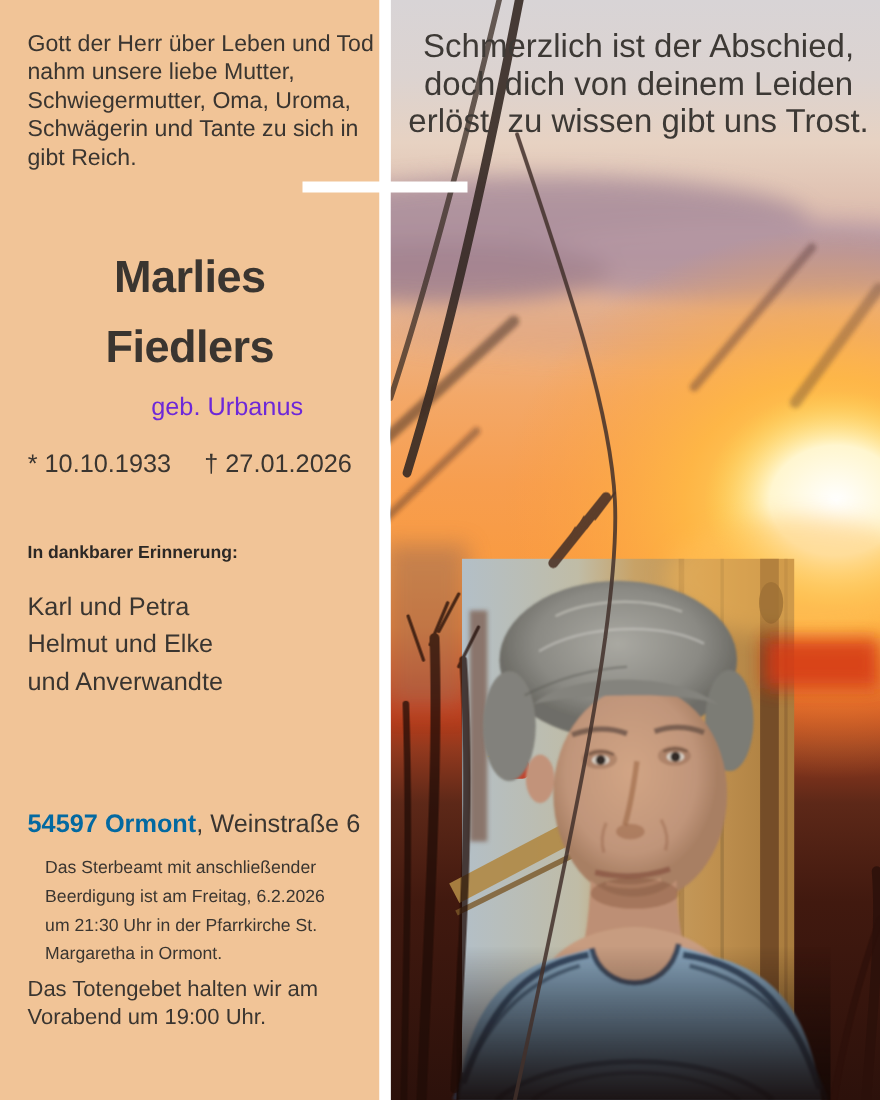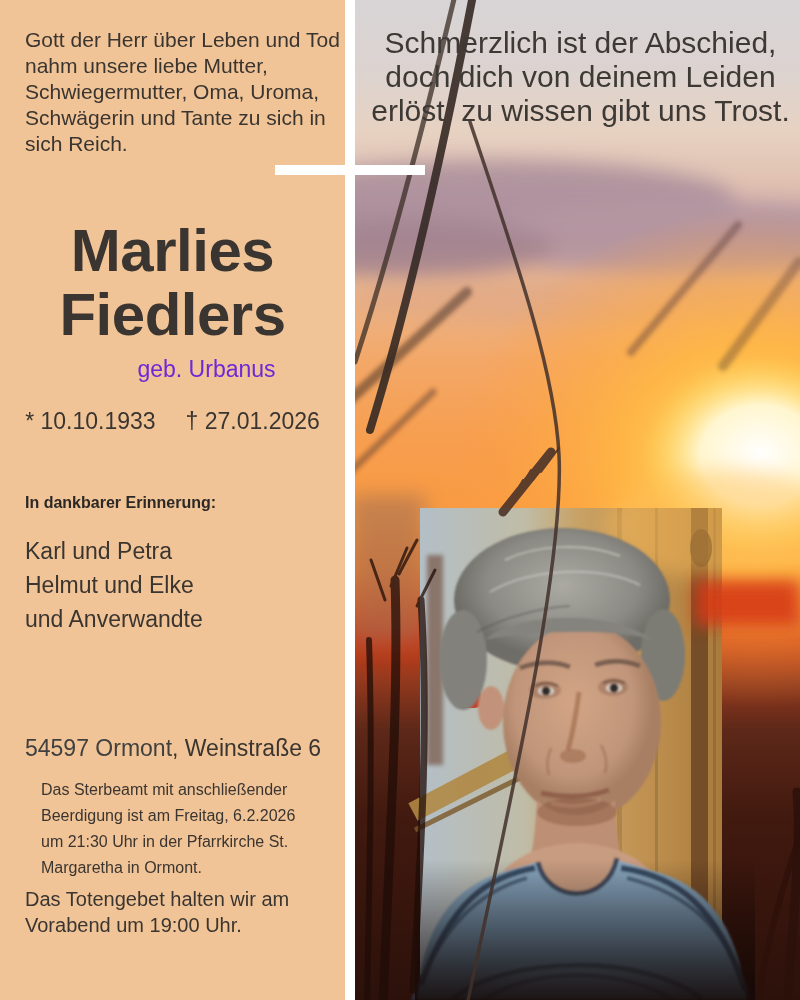--- a/index.html
+++ b/index.html
@@ -4,28 +4,28 @@
 <style>
   html,body{margin:0;padding:0;background:#ffffff;}
   .page{position:relative;width:800px;height:1000px;overflow:hidden;background:#ffffff;
         font-family:"Liberation Sans","DejaVu Sans",sans-serif;}
   
   .panel{position:absolute;left:0;top:0;width:345px;height:1000px;background:#f1c497;}
   .panel *{color:#3a3530;}
   .intro{position:absolute;left:25px;top:27px;width:300px;font-size:21px;line-height:26px;color:#3b3632;}
   .intro div{white-space:pre;}
   .name{position:absolute;left:0;top:219px;width:100%;text-align:center;
-        font-size:60px;line-height:64px;font-weight:700;color:#262220;letter-spacing:-0.5px;}
+        font-size:41px;line-height:64px;font-weight:700;color:#262220;letter-spacing:-0.5px;}
   .maiden{position:absolute;left:0;top:356px;width:100%;text-align:center;font-size:23px;color:#6d28d9;padding-left:34px;}
   .dates{position:absolute;left:0;top:396px;width:100%;display:flex;justify-content:center;gap:30px;
          font-size:23px;color:#2e2a27;margin-top:12px;}
   .remember{position:absolute;left:25px;top:494px;font-size:16px;font-weight:700;color:#2c2825;}
   .mourners{position:absolute;left:25px;top:534px;font-size:23px;line-height:34px;color:#38342f;}
   .address{position:absolute;left:25px;top:735px;font-size:23px;color:#34302c;}
-  .address b{font-weight:400;color:#404040;}
+  .address b{font-weight:700;color:#0369a1;}
   .service{position:absolute;left:41px;top:777px;font-size:16px;line-height:26px;color:#3b3733;}
   .service div,.vigil div{white-space:pre;}
   .vigil{position:absolute;left:25px;top:886px;font-size:20px;line-height:26px;color:#3b3733;}
   
   .gap{position:absolute;left:345px;top:0;width:10px;height:1000px;background:#ffffff;z-index:5;}
   .crossbar{position:absolute;left:275px;top:165px;width:150px;height:10px;background:#ffffff;z-index:6;}
   
   .photo{position:absolute;left:355px;top:0;width:445px;height:1000px;}
   .photo svg{display:block;}
   .quote{position:absolute;left:0;top:26px;width:100%;text-align:center;
@@ -36,21 +36,21 @@
 <body>
 
 <div class="page">
 
   <div class="panel">
     <div class="intro">
       <div>Gott der Herr über Leben und Tod</div>
       <div>nahm unsere liebe Mutter,</div>
       <div>Schwiegermutter, Oma, Uroma,</div>
       <div>Schwägerin und Tante zu sich in</div>
-      <div>sich Reich.</div>
+      <div>gibt Reich.</div>
     </div>
 
     <div class="name">
       <div>Marlies</div>
       <div>Fiedlers</div>
     </div>
 
     <div class="maiden">geb. Urbanus</div>
 
     <div class="dates">

